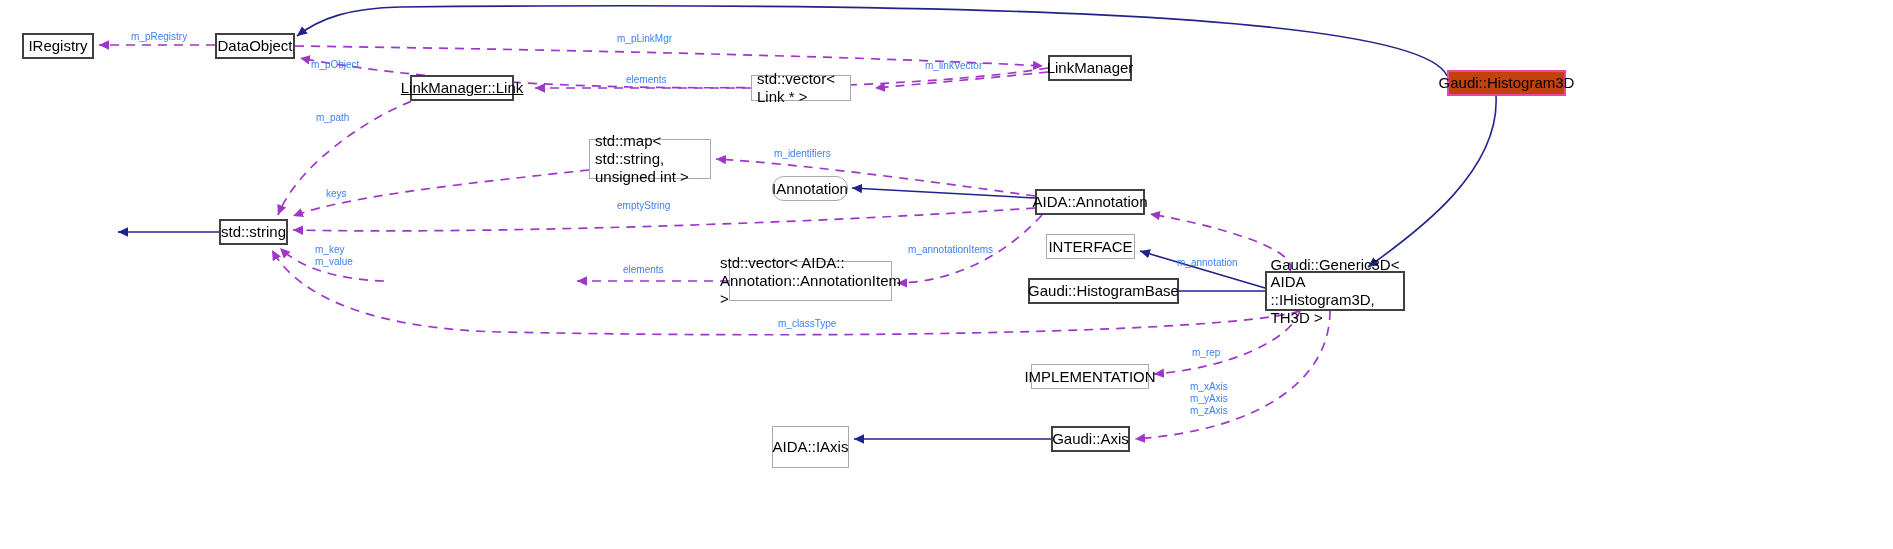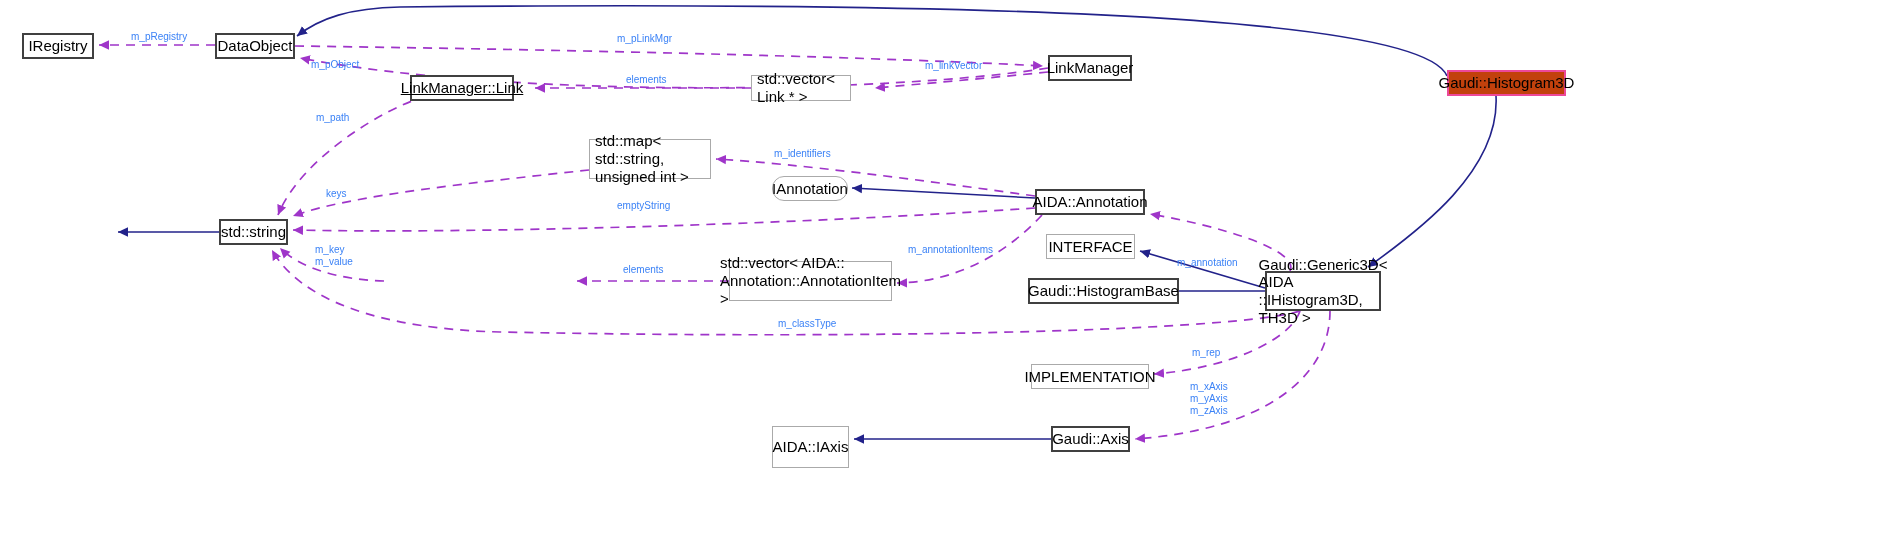--- a/index.html
+++ b/index.html
@@ -137,21 +137,21 @@
   <div class="node focus" style="left:1447px;top:70px;  width:119px; height:26px;">Gaudi::Histogram3D</div>
   <div class="node light" style="left:589px; top:139px; width:122px; height:40px;">std::map&lt; std::string,
 unsigned int &gt;</div>
   <div class="node light" style="left:772px; top:176px; width:76px;  height:25px;border-radius:12px;">IAnnotation</div>
   <div class="node solid" style="left:1035px;top:189px; width:110px; height:26px;">AIDA::Annotation</div>
   <div class="node solid" style="left:219px; top:219px; width:69px;  height:26px;">std::string</div>
   <div class="node light" style="left:1046px;top:234px; width:89px;  height:25px;">INTERFACE</div>
   <div class="node light" style="left:729px; top:261px; width:163px; height:40px;">std::vector&lt; AIDA::
 Annotation::AnnotationItem &gt;</div>
   <div class="node solid" style="left:1028px;top:278px; width:151px; height:26px;">Gaudi::HistogramBase</div>
-  <div class="node solid" style="left:1265px;top:271px; width:116px; height:40px;">Gaudi::Generic3D&lt; AIDA
+  <div class="node solid" style="left:1265px;top:271px; width:140px; height:40px;">Gaudi::Generic3D&lt; AIDA
 ::IHistogram3D, TH3D &gt;</div>
   <div class="node light" style="left:1031px;top:364px; width:118px; height:25px;">IMPLEMENTATION</div>
   <div class="node light" style="left:772px; top:426px; width:77px;  height:42px;">AIDA::IAxis</div>
   <div class="node solid" style="left:1051px;top:426px; width:79px;  height:26px;">Gaudi::Axis</div>
 
   <div class="edge-label" style="left:131px; top:31px;">m_pRegistry</div>
   <div class="edge-label" style="left:311px; top:59px;">m_pObject</div>
   <div class="edge-label" style="left:617px; top:33px;">m_pLinkMgr</div>
   <div class="edge-label" style="left:925px; top:60px;">m_linkVector</div>
   <div class="edge-label" style="left:626px; top:74px;">elements</div>

